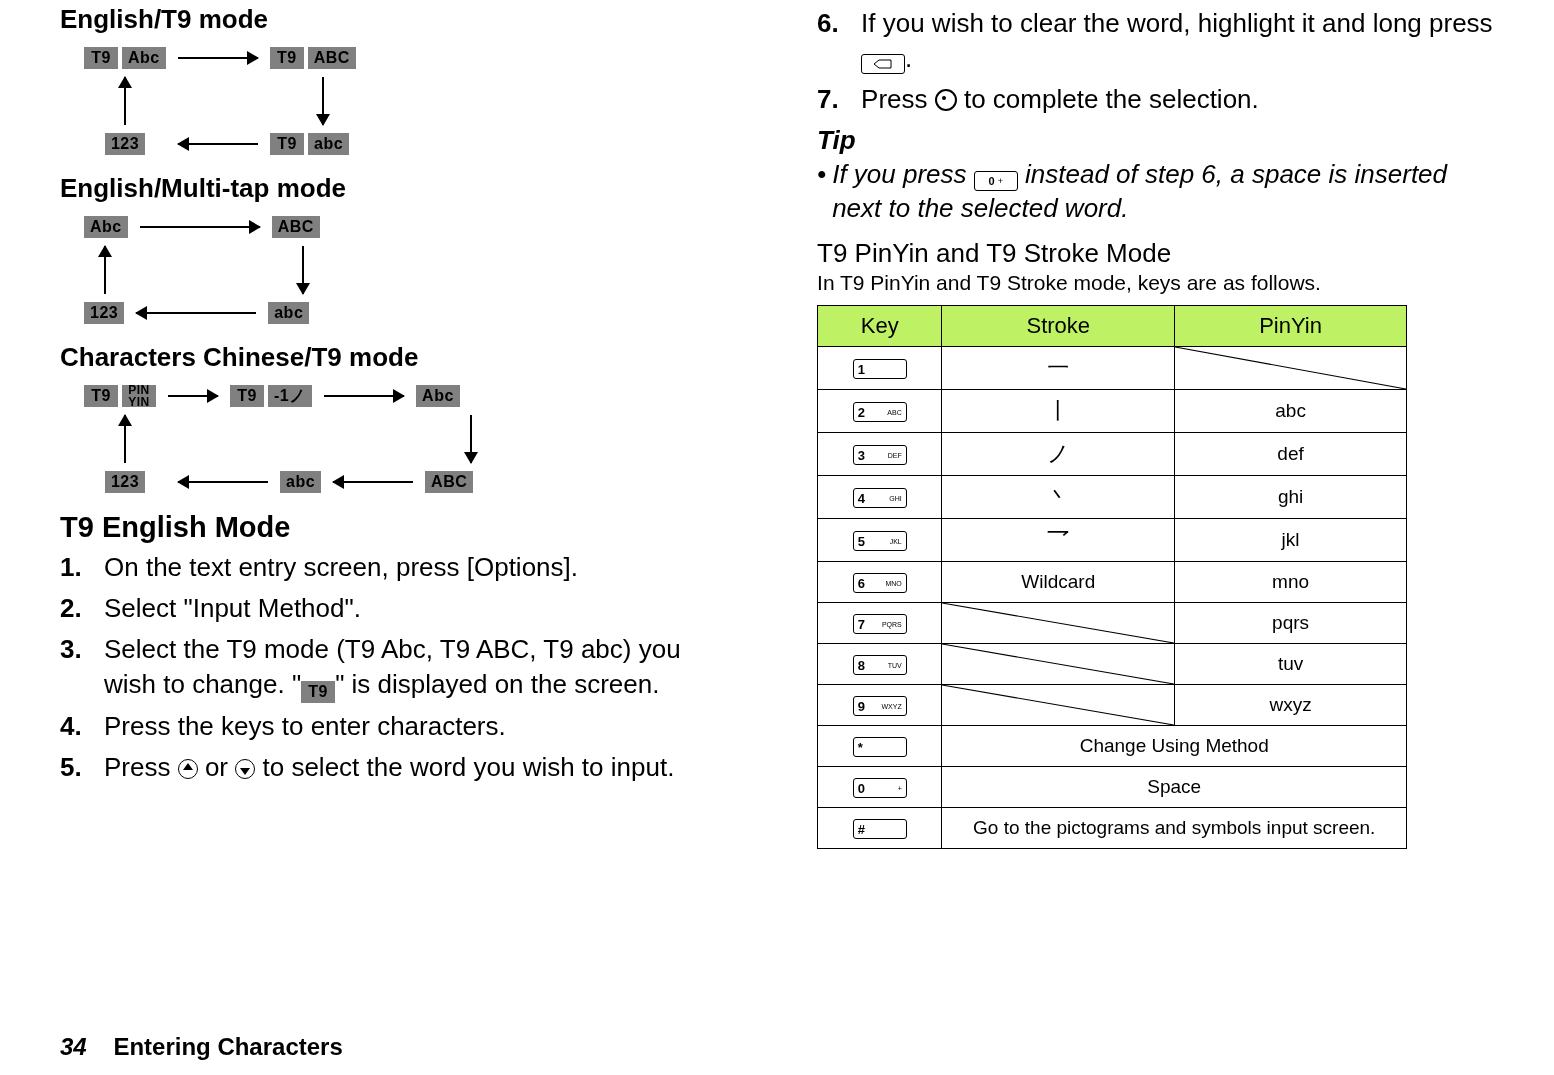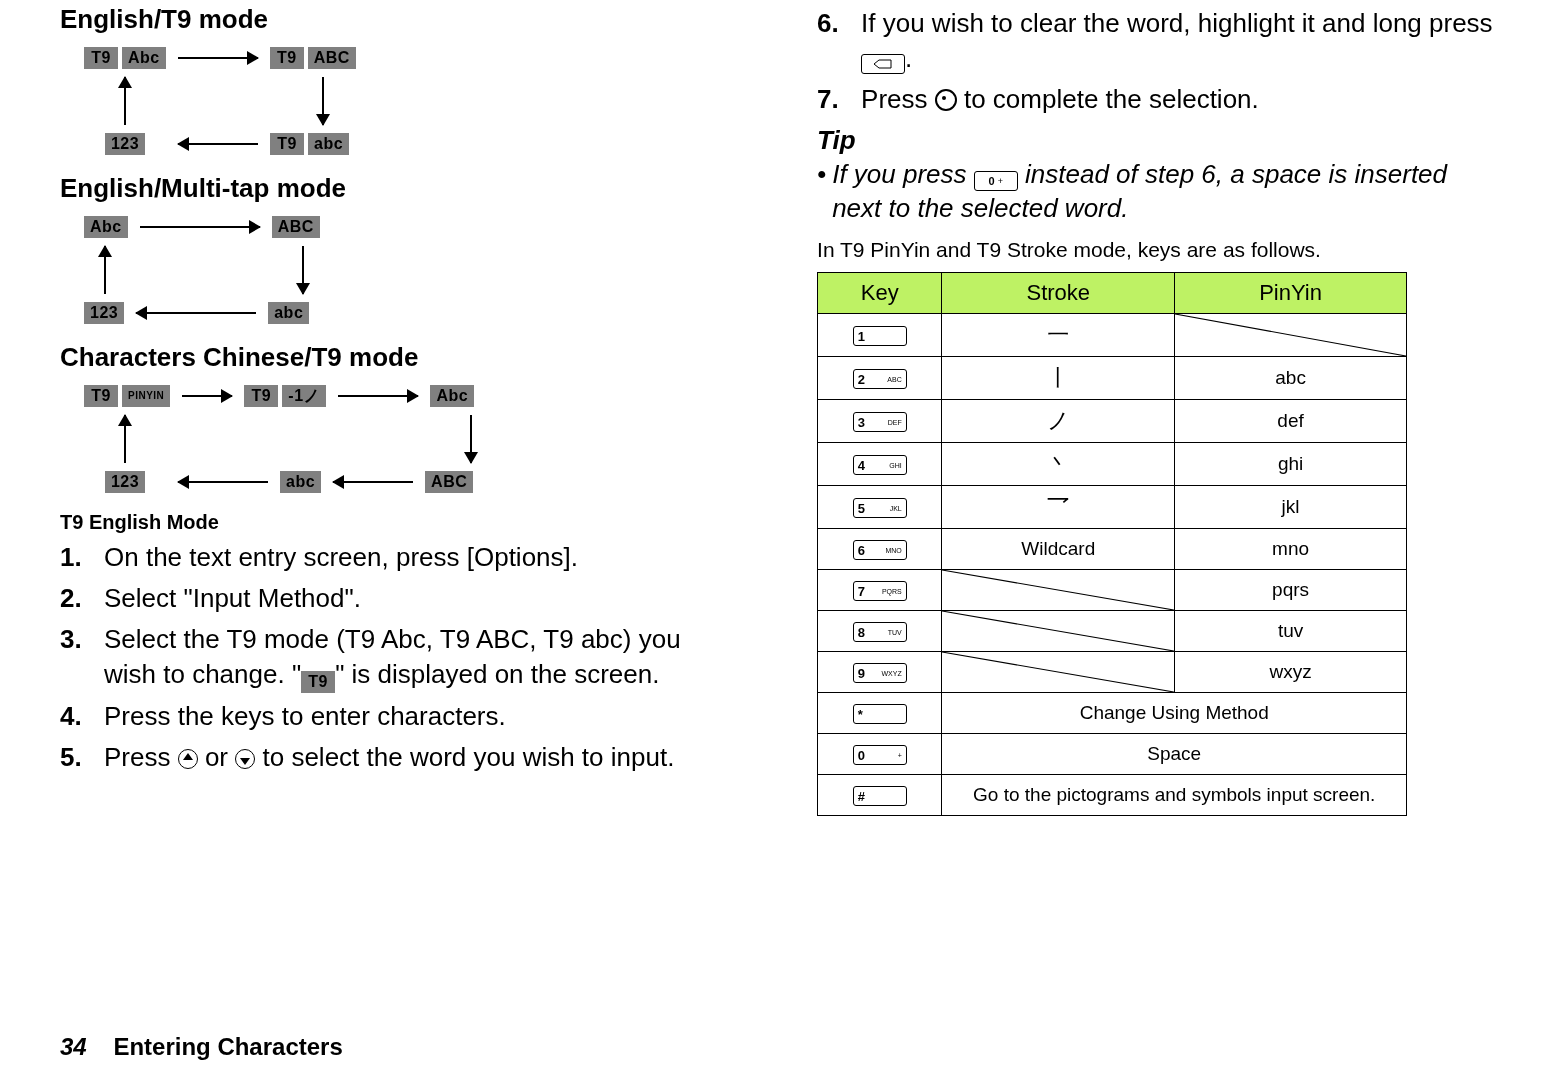--- a/index.html
+++ b/index.html
@@ -24,21 +24,21 @@
     width: 680px;
   }
   h3 {
     font-family: "Arial Narrow", Arial, sans-serif;
     font-weight: bold;
     font-size: 26px;
     margin: 4px 0 8px 0;
     letter-spacing: 0px;
   }
   h3.sub {
-    font-size: 20px;
+    font-size: 29px;
     margin: 10px 0 6px 0;
   }
   .diagram {
     margin: 8px 0 14px 0;
     padding-left: 24px;
     line-height: 1;
   }
   .diagram-row {
     display: flex;
     align-items: center;
@@ -335,21 +335,21 @@
         <span class="arrow-l" style="width:120px"></span>
         <span class="badge">abc</span>
       </div>
     </div>
 
     <h3>Characters Chinese/T9 mode</h3>
     <div class="diagram">
       <div class="diagram-row">
         <span class="badge-group">
             <span class="badge">T9</span>
-            <span class="badge small" style="font-size:10px;line-height:1;display:inline-flex;">
+            <span class="badge small" style="font-size:12px;line-height:1;display:inline-flex;flex-direction:column">
               <span>PIN</span>
               <span>YIN</span>
             </span>
           </span>
         <span class="arrow-r" style="width:50px"></span>
         <span class="badge-group">
             <span class="badge">T9</span>
             <span class="badge">-1ノ</span>
           </span>
         <span class="arrow-r" style="width:80px"></span>
@@ -418,20 +418,21 @@
           <span class="body">Press <span class="inline-circle"></span> to complete the selection.</span>
         </li>
     </ol>
 
     <div class="tip-head">Tip</div>
     <div class="tip-body">
         <span>•</span>
         <span>If you press <span class="inline-keybox" style="font-style:normal"><b>0</b>&nbsp;<span style="font-size:9px">+</span></span> instead of step 6, a space is inserted next to the selected word.</span>
       </div>
 
+    <div class="mode-head">T9 PinYin and T9 Stroke Mode</div>
     <div class="mode-desc">In T9 PinYin and T9 Stroke mode, keys are as follows.</div>
 
     <table class="keys">
       <thead>
         <tr>
           <th style="width:120px">Key</th>
           <th style="width:235px">Stroke</th>
           <th style="width:235px">PinYin</th>
         </tr>
       </thead>

